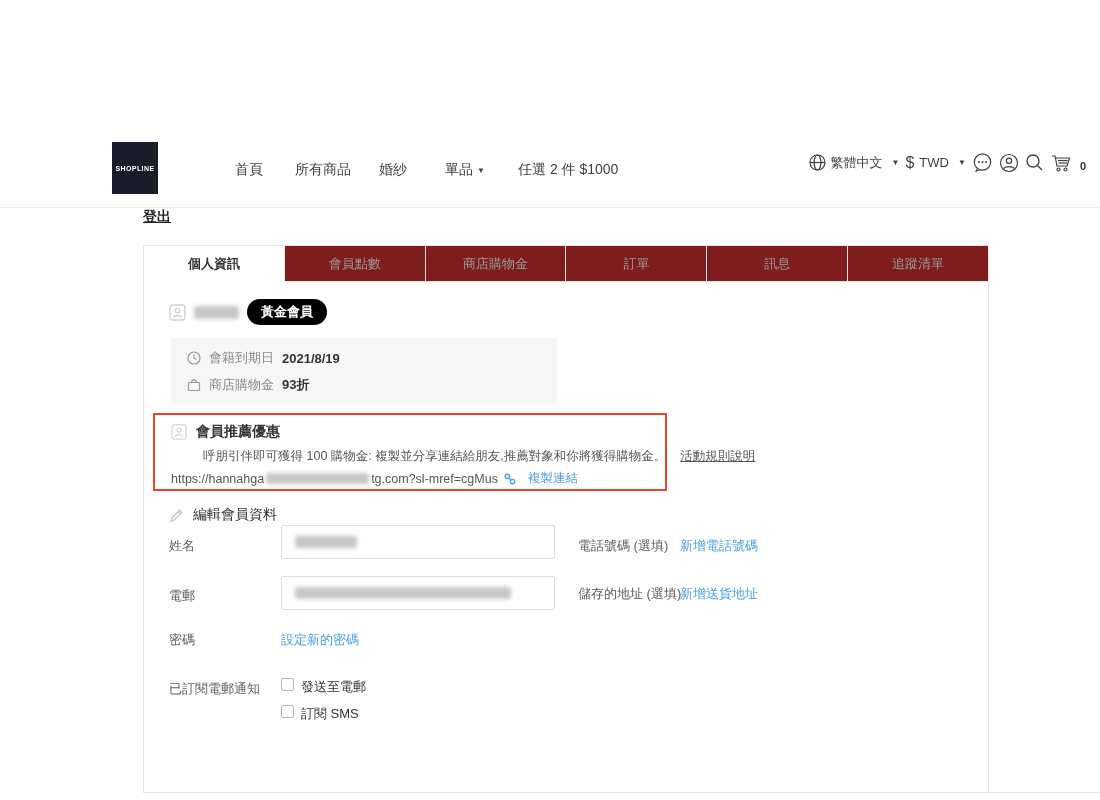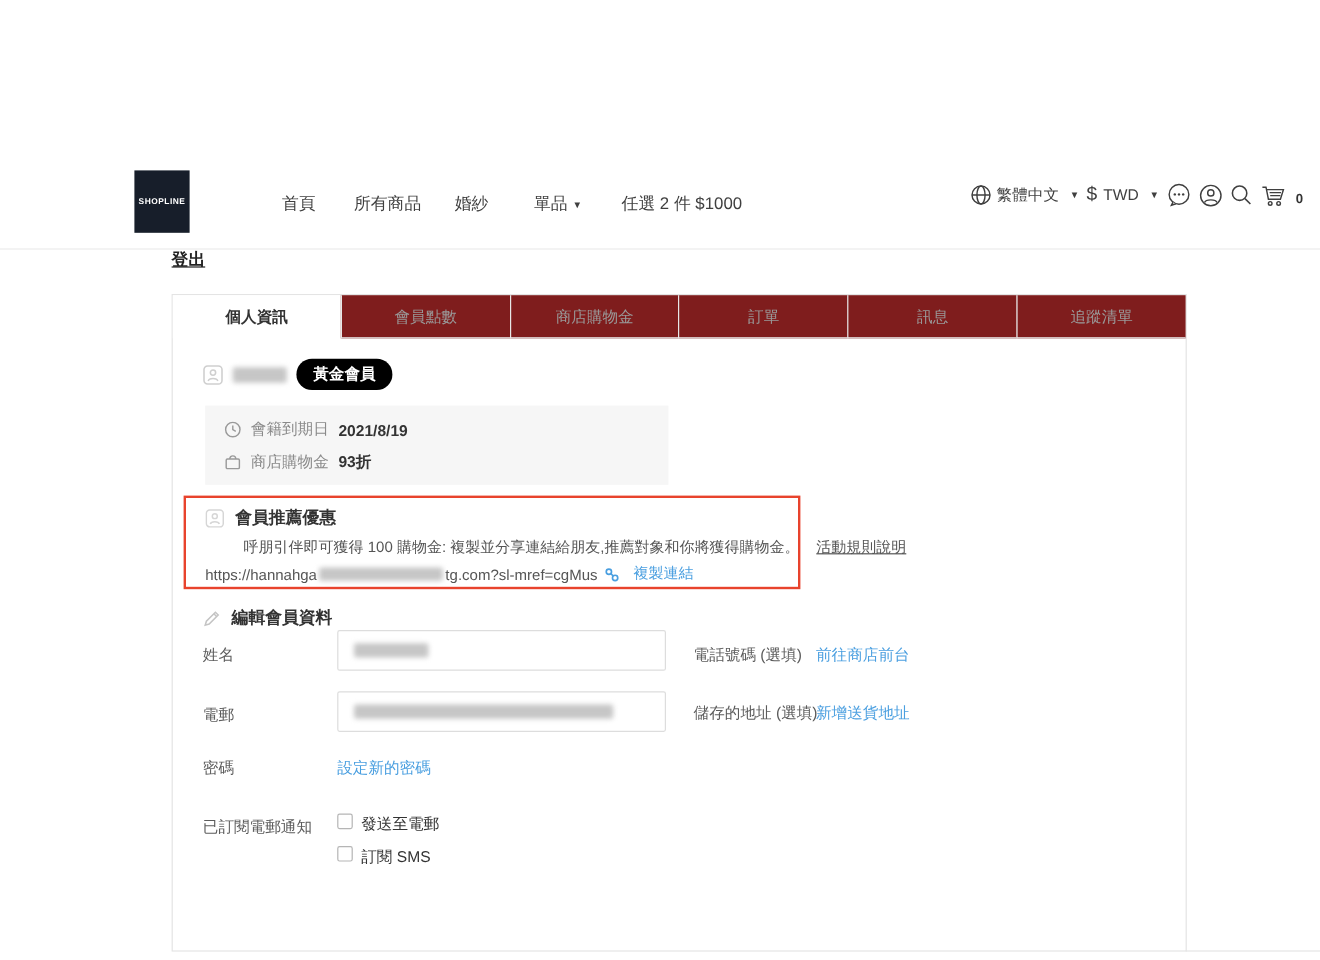--- a/index.html
+++ b/index.html
@@ -39,21 +39,21 @@
   .info-value { color:#333; font-weight:700; }
 
   .red-box { position:absolute; left:9px; top:167px; width:514px; height:78px; border:2px solid #e8432d; background:#fff; padding:8px 16px; }
   .ref-title-row { display:flex; align-items:center; gap:9px; }
   .ref-title { font-size:14px; font-weight:700; color:#333; }
   .ref-desc { margin-top:7px; font-size:12.5px; color:#555; white-space:nowrap;padding-left:32px; }
   .rules-link { color:#555; text-decoration:underline; margin-left:14px; cursor:pointer; }
   .ref-url-row { margin-top:5px; display:flex; align-items:center; font-size:12.5px; color:#555; }
   .copy-link { color:#4a9fe0; cursor:pointer; display:inline-flex; align-items:center; gap:12px; margin-left:6px; }
 
-  .edit-title { position:absolute; left:25px; top:260px; display:flex; align-items:center; gap:9px; font-size:14px; font-weight:700; color:#333; }
+  .edit-title { position:absolute; left:25px; top:260px; display:flex; align-items:center; gap:9px; font-size:14px; font-weight:400; color:#333; }
   .f-label { position:absolute; font-size:13px; color:#5c5c5c; white-space:nowrap; }
   .f-input { position:absolute; width:274px; height:34px; border:1px solid #ddd; border-radius:2px; background:#fff; }
   .blue-link { position:absolute; font-size:13px; color:#4a9fe0; white-space:nowrap; cursor:pointer; }
   .cb-row { position:absolute; display:flex; align-items:flex-start; gap:7px; font-size:13px; color:#333; }
   .cb { width:13px; height:13px; border:1px solid #b5b5b5; border-radius:2px; background:#fff; }
 
   .btn-row { position:absolute; right:30px; top:498px; display:flex; gap:8px; }
   .btn { font-size:13px; padding:7px 12px; border-radius:3px; cursor:pointer; white-space:nowrap; }
   .btn-cancel { background:#fff; border:1px solid #ccc; color:#333; }
   .btn-save { background:#5f8a57; border:1px solid #5f8a57; color:#fff; }
@@ -248,21 +248,21 @@
           </svg>
       </span>
       <span>編輯會員資料</span>
     </div>
 
     <div class="f-label" style="left:25px; top:291px;">姓名</div>
     <div class="f-input" style="left:137px; top:279px;">
       <span class="blur-blob" style="position:absolute; left:13px; top:10px; width:62px; height:12px;"></span>
     </div>
     <div class="f-label" style="left:434px; top:291px;">電話號碼 (選填)</div>
-    <div class="blue-link" style="left:536px; top:291px;">前往商店前台</div>
+    <div class="blue-link" style="left:536px; top:291px;">新增電話號碼</div>
 
     <div class="f-label" style="left:25px; top:341px;">電郵</div>
     <div class="f-input" style="left:137px; top:330px;">
       <span class="blur-blob" style="position:absolute; left:13px; top:10px; width:216px; height:12px;"></span>
     </div>
     <div class="f-label" style="left:434px; top:339px;">儲存的地址 (選填)</div>
     <div class="blue-link" style="left:536px; top:339px;">新增送貨地址</div>
 
     <div class="f-label" style="left:25px; top:385px;">密碼</div>
     <div class="blue-link" style="left:137px; top:385px;">設定新的密碼</div>

